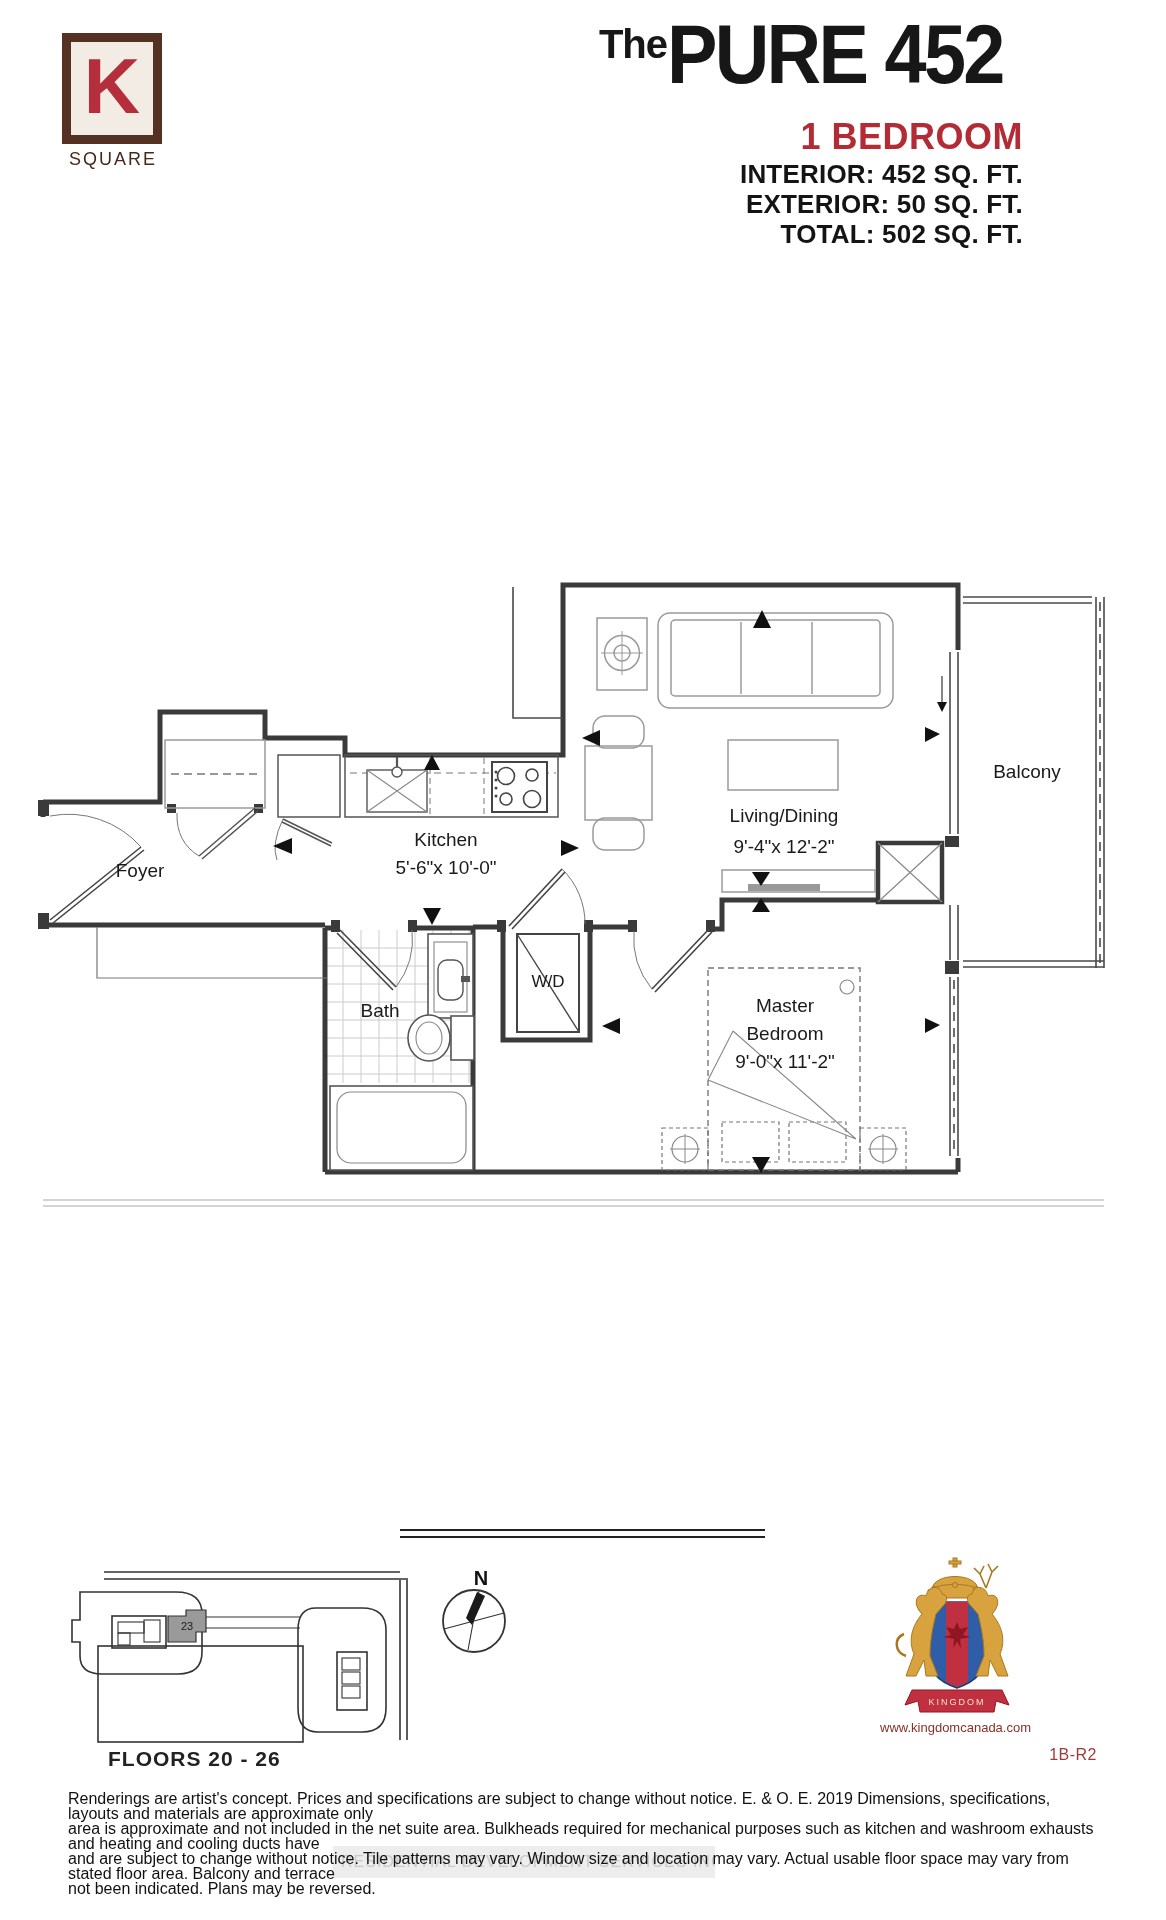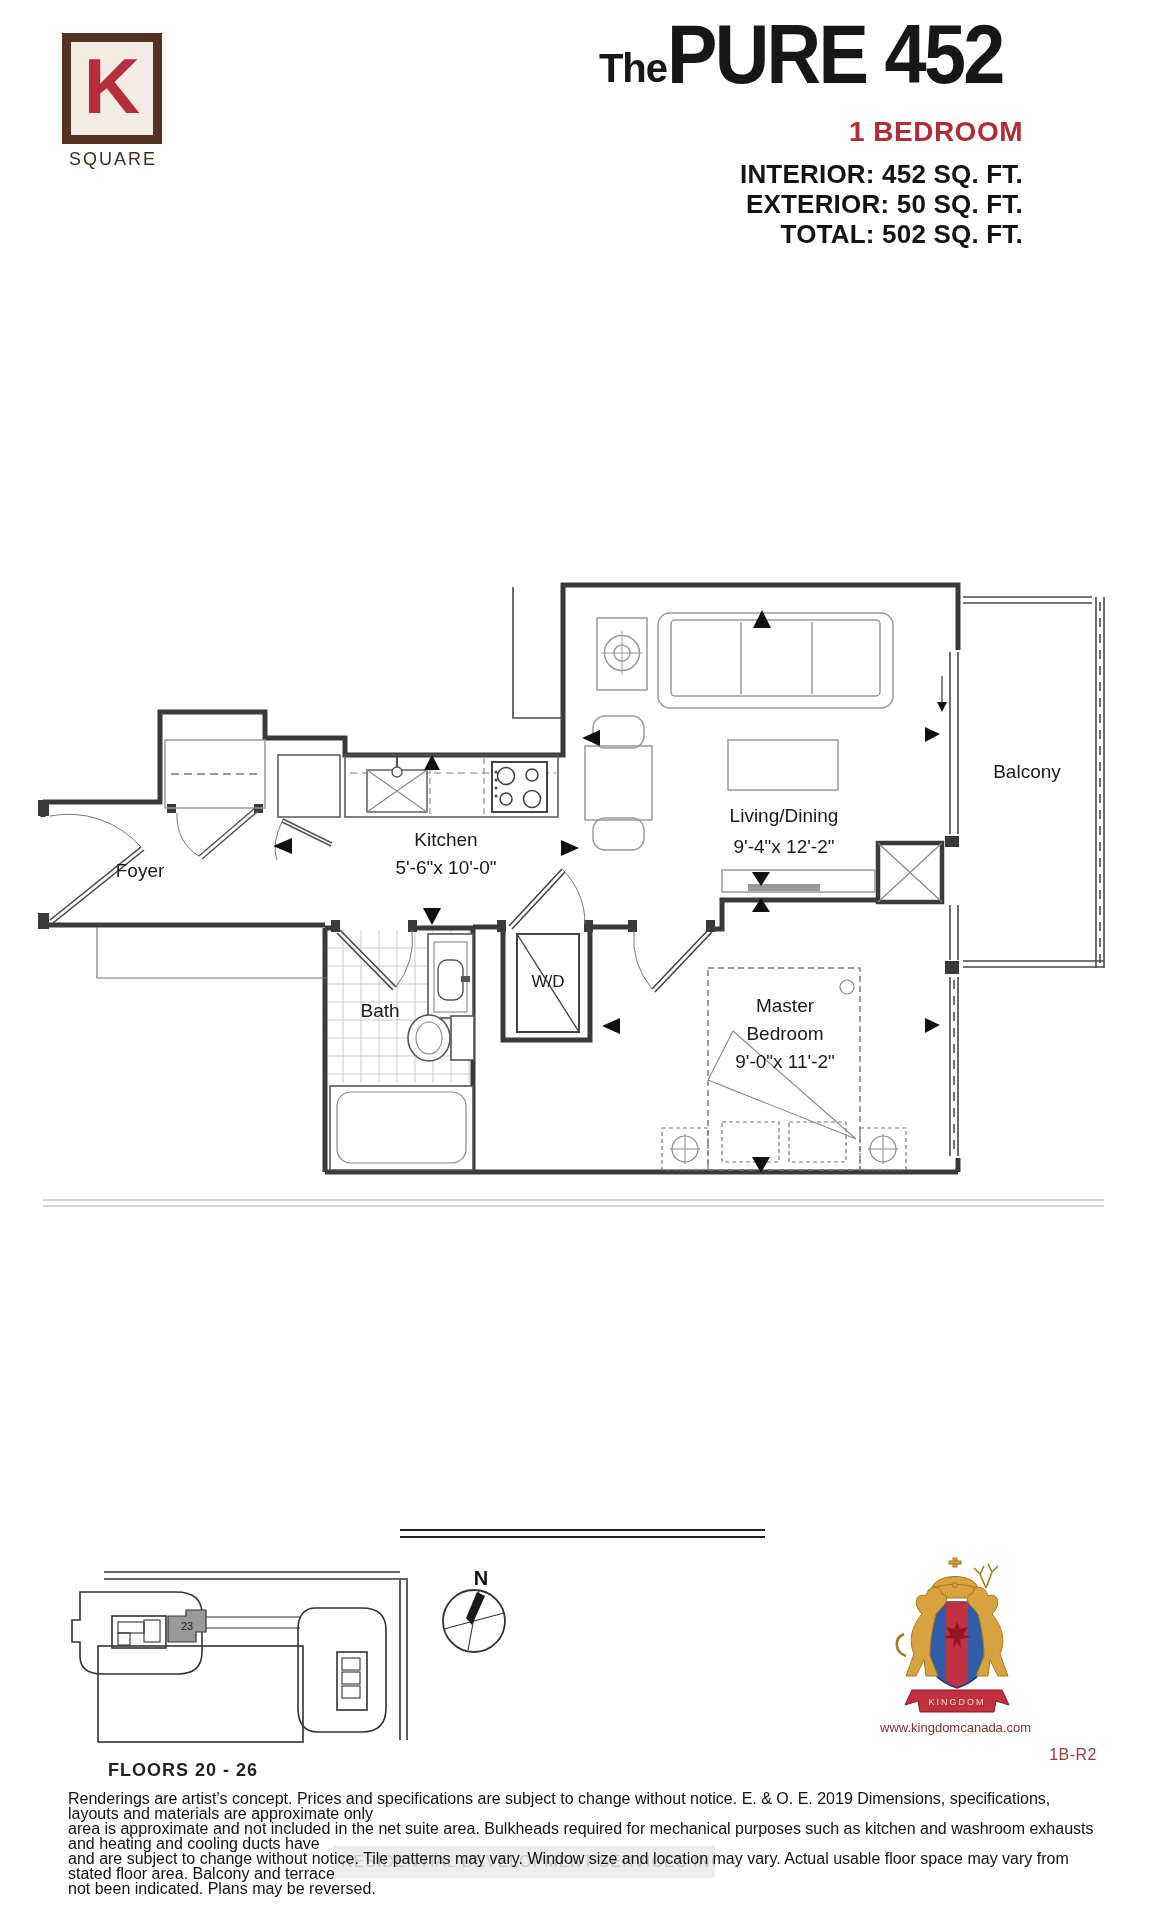--- a/index.html
+++ b/index.html
@@ -5,30 +5,30 @@
   html,body{margin:0;padding:0;background:#fff;}
   .page{position:relative;width:1166px;height:1920px;background:#ffffff;overflow:hidden;
         font-family:"Liberation Sans", sans-serif;}
   svg{position:absolute;left:0;top:0;}
   
   .logo-box{position:absolute;left:62px;top:33px;width:82px;height:93px;
             border:9px solid #543122;background:#f2ece4;display:flex;align-items:center;justify-content:center;}
   .logo-letter{font-size:78px;font-weight:bold;color:#b52e3c;line-height:.9;transform:translateY(-2px);}
   .logo-word{position:absolute;left:60px;top:149px;width:106px;text-align:center;
              font-size:18px;letter-spacing:2px;color:#47291b;}
-  .title-row{position:absolute;top:22px;right:143px;display:flex;align-items:flex-end;}
+  .title-row{position:absolute;top:22px;right:143px;display:flex;align-items:flex-start;}
   .title-prefix{font-size:40px;font-weight:bold;color:#171717;letter-spacing:-1px;line-height:1;margin-top:2px;}
   .title-main-wrap{width:356px;overflow:visible;}
   .title-main{font-size:84px;font-weight:bold;color:#171717;line-height:.78;letter-spacing:-3px;
               transform:scaleX(.90);transform-origin:left top;display:inline-block;white-space:nowrap;}
-  .subtitle{position:absolute;top:116px;right:143px;font-size:28px;font-weight:bold;color:#b32b35;letter-spacing:.5px;}
+  .subtitle{position:absolute;top:116px;right:143px;font-size:36px;font-weight:bold;color:#b32b35;letter-spacing:.5px;}
   .specs{position:absolute;top:159px;right:143px;text-align:right;font-size:26px;font-weight:bold;
          color:#141414;line-height:30px;letter-spacing:.2px;}
   
-  .floors-label{position:absolute;left:108px;top:1747px;font-size:18px;font-weight:600;color:#222;letter-spacing:1px;margin-top:13px;}
+  .floors-label{position:absolute;left:108px;top:1747px;font-size:21px;font-weight:600;color:#222;letter-spacing:1px;}
   .unit-code{position:absolute;right:69px;top:1746px;font-size:16px;font-weight:normal;color:#a03b3b;letter-spacing:.5px;}
   .watermark{position:absolute;left:333px;top:1846px;width:382px;height:32px;background:#ededed;
              color:#c9c9c9;font-size:16px;letter-spacing:1px;line-height:32px;padding-left:8px;box-sizing:border-box;
              white-space:nowrap;overflow:hidden;}
   .disclaimer{position:absolute;left:68px;top:1791px;width:1035px;font-size:16px;line-height:15px;color:#111;}
   .website{position:absolute;left:880px;top:1720px;width:150px;text-align:center;font-size:13px;color:#8a2f28;}
   
   .room-label{font-size:19px;fill:#1a1a1a;}
   .room-small{font-size:17px;fill:#1a1a1a;}
   .kp-num{font-size:11px;fill:#1c1c1c;}

